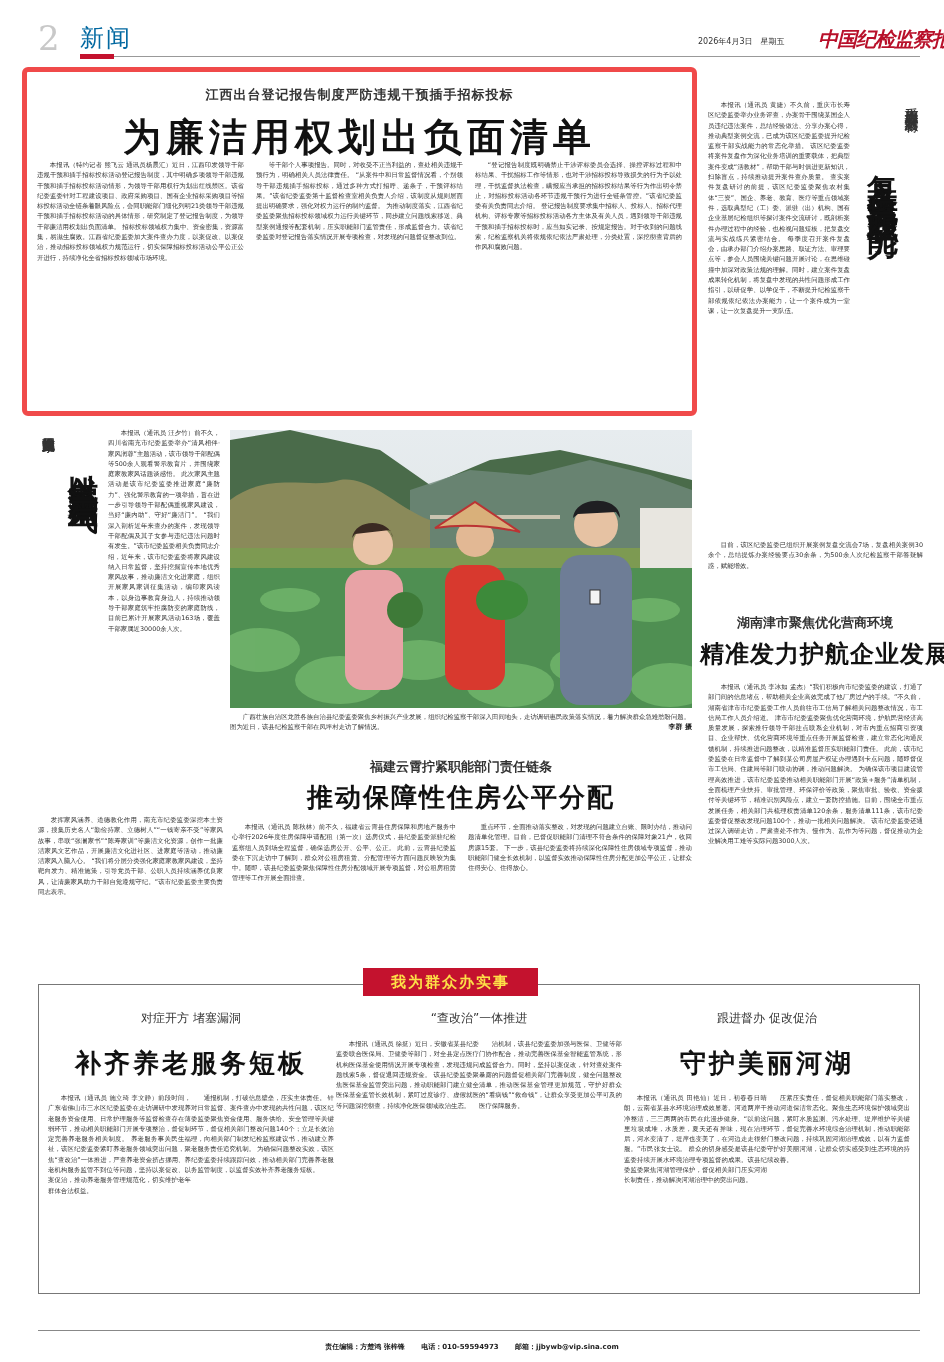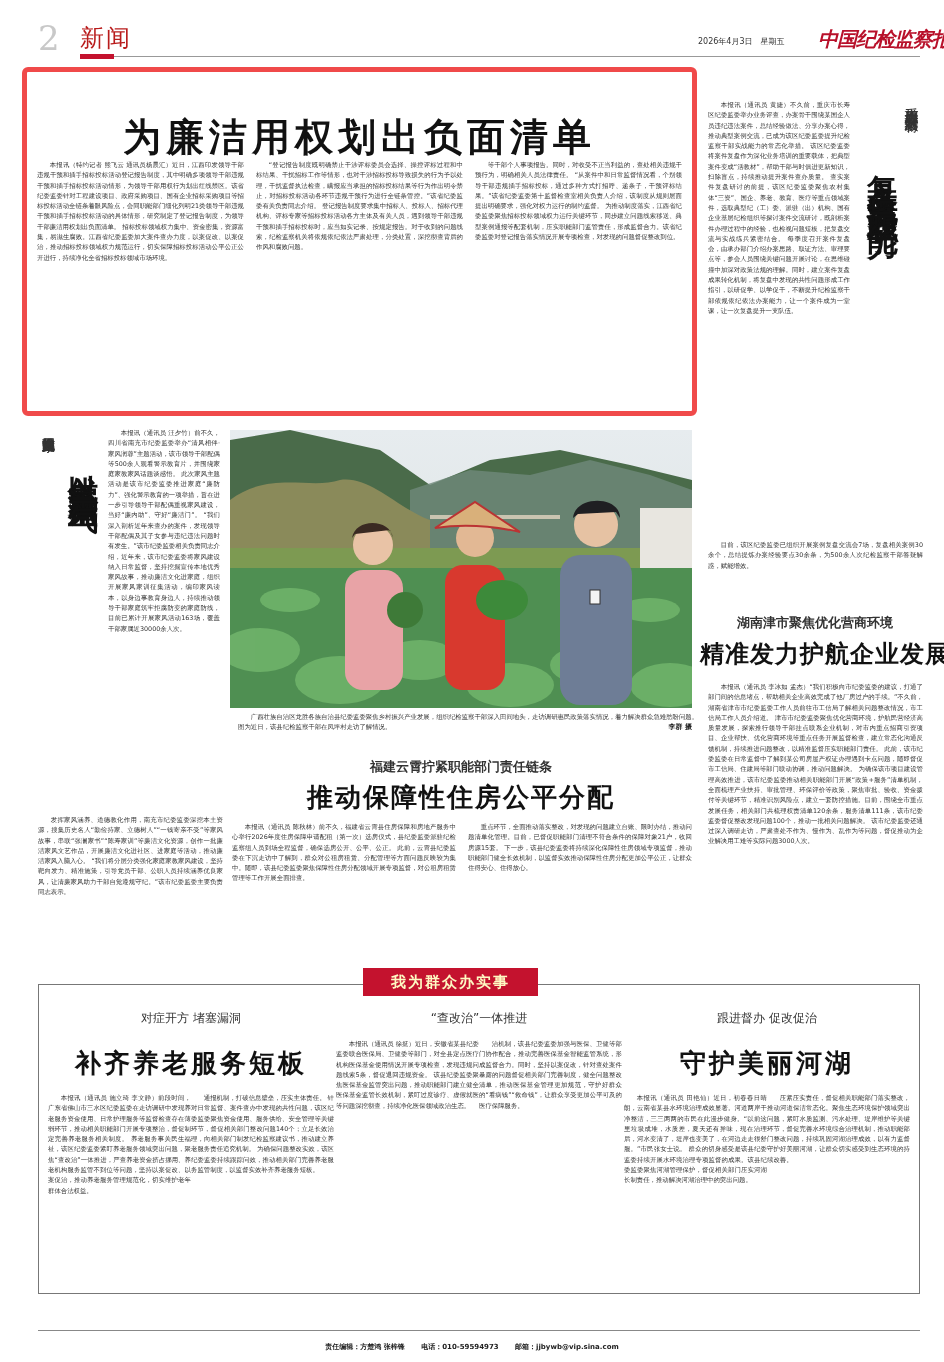--- a/index.html
+++ b/index.html
@@ -2,21 +2,21 @@
 <html><head>
 <meta charset="utf-8">
 <style>
   * { box-sizing: border-box; margin: 0; padding: 0; }
   html, body { width: 944px; height: 1362px; background: #ffffff; overflow: hidden; }
   body { position: relative; font-family: "DejaVu Serif", serif; color: #1a1a1a; }
 
   
   .masthead { position: absolute; left: 38px; top: 18px; width: 882px; height: 40px; }
   .page-num { position: absolute; left: 0; top: 2px; font-family: "DejaVu Serif", serif; font-size: 34px; color: #c8c8c8; line-height: 36px; }
-  .section-name { position: absolute; left: 42px; top: 6px; font-size: 24px; color: #b91c1c; letter-spacing: 2px; line-height: 28px; }
+  .section-name { position: absolute; left: 42px; top: 6px; font-size: 24px; color: #0369a1; letter-spacing: 2px; line-height: 28px; }
   .section-bar { position: absolute; left: 42px; top: 36px; width: 34px; height: 5px; background: #c4122e; }
   .mast-rule { position: absolute; left: 42px; top: 38px; width: 840px; height: 1px; background: #999; }
   .issue-date { position: absolute; left: 660px; top: 18px; font-family: "DejaVu Sans", sans-serif; font-size: 8px; color: #333; white-space: nowrap; }
   .issue-date span { margin-right: 8px; }
   .paper-logo { position: absolute; left: 780px; top: 8px; font-size: 20px; font-weight: bold; color: #b8102a; font-style: italic; letter-spacing: -1px; white-space: nowrap; }
 
   
   .cols { position: absolute; display: flex; gap: 12px; }
   .col { flex: 1; font-family: "DejaVu Sans", sans-serif; font-size: 6.4px; line-height: 10.3px; color: #333; text-align: justify; overflow: hidden; word-break: break-all; }
   .col p { text-indent: 2em; }
@@ -42,31 +42,31 @@
 
   
   .sc-kicker-v { position: absolute; left: 38px; top: 428px; width: 18px; font-size: 13px; line-height: 16.8px; color: #333; writing-mode: vertical-rl; font-family: "DejaVu Sans", sans-serif; }
   .sc-head-v { position: absolute; left: 62px; top: 450px; width: 40px; font-size: 30px; line-height: 37px; font-weight: bold; color: #111; writing-mode: vertical-rl; letter-spacing: 3px; }
   .sc-cols { left: 108px; top: 428px; width: 112px; height: 385px; }
   .sc-tail { left: 38px; top: 815px; width: 185px; height: 130px; }
 
   
   .photo { position: absolute; left: 230px; top: 430px; width: 462px; height: 278px; overflow: hidden; background: #6d8c5a; }
   .photo svg { display: block; }
-  .photo-caption { position: absolute; left: 230px; top: 712px; width: 462px; font-family: "DejaVu Sans", sans-serif; font-size: 6.4px; line-height: 10px; color: #333; text-indent: 2em; margin-left: 8px; }
+  .photo-caption { position: absolute; left: 230px; top: 712px; width: 462px; font-family: "DejaVu Sans", sans-serif; font-size: 6.4px; line-height: 10px; color: #333; text-indent: 2em; }
   .photo-credit { position: absolute; right: 252px; top: 722px; font-family: "DejaVu Sans", sans-serif; font-size: 7px; font-weight: bold; color: #222; }
 
   
   .fj-kicker { left: 230px; top: 758px; width: 462px; font-size: 13px; font-weight: bold; }
   .fj-head { left: 230px; top: 780px; width: 462px; font-size: 26px; letter-spacing: 2px; }
   .fj-cols { left: 232px; top: 822px; width: 460px; height: 128px; }
 
   
   .feature-box { position: absolute; left: 38px; top: 984px; width: 882px; height: 310px; border: 1px solid #777; }
-  .feature-tag { position: absolute; left: 363px; top: 968px; width: 175px; height: 28px; background: #c4122e; color: #fef9c3; font-size: 15px; font-weight: bold; text-align: center; line-height: 28px; letter-spacing: 2px; }
+  .feature-tag { position: absolute; left: 363px; top: 968px; width: 175px; height: 28px; background: #c4122e; color: #fde047; font-size: 15px; font-weight: bold; text-align: center; line-height: 28px; letter-spacing: 2px; }
   .ft-sect { position: absolute; top: 1010px; width: 286px; }
   .ft-kicker { position: relative; width: 100%; font-family: "DejaVu Sans", sans-serif; font-size: 12px; color: #333; text-align: center; }
   .ft-head { position: relative; width: 100%; margin-top: 19px; font-size: 26px; font-weight: bold; color: #111; text-align: center; letter-spacing: 3px; white-space: nowrap; }
   .ft-cols { position: relative; margin-top: 12px; height: 206px; display: flex; gap: 0; }
 
   
   .footer-rule { position: absolute; left: 38px; top: 1330px; width: 882px; height: 1px; background: #888; }
   .footer { position: absolute; left: 0; top: 1342px; width: 944px; text-align: center; font-family: "DejaVu Sans", sans-serif; font-size: 7px; font-weight: bold; color: #222; }
   .footer span { margin: 0 7px; }
 </style>
@@ -78,30 +78,31 @@
   <div class="section-name">新闻</div>
   <div class="mast-rule"></div>
   <div class="section-bar"></div>
   <div class="issue-date">
     <span>2026年4月3日</span><span>星期五</span>
   </div>
   <div class="paper-logo">中国纪检监察报</div>
 </div>
 
 <div class="lead-box">
+  <div class="kicker lead-kicker">江西出台登记报告制度严防违规干预插手招标投标</div>
   <div class="headline lead-head">为廉洁用权划出负面清单</div>
   <div class="cols lead-cols">
     <div class="col">
         <p>本报讯（特约记者 熊飞云 通讯员杨晨汇）近日，江西印发领导干部违规干预和插手招标投标活动登记报告制度，其中明确多项领导干部违规干预和插手招标投标活动情形，为领导干部用权行为划出红线禁区。该省纪委监委针对工程建设项目、政府采购项目、国有企业招标采购项目等招标投标活动全链条着眼风险点，会同职能部门细化列明21类领导干部违规干预和插手招标投标活动的具体情形，研究制定了登记报告制度，为领导干部廉洁用权划出负面清单。 招标投标领域权力集中、资金密集，资源富集，易滋生腐败。江西省纪委监委加大案件查办力度，以案促改、以案促治，推动招标投标领域权力规范运行，切实保障招标投标活动公平公正公开进行，持续净化全省招标投标领域市场环境。</p>
       </div>
     <div class="col">
+        <p>等干部个人事项报告。同时，对收受不正当利益的，查处相关违规干预行为，明确相关人员法律责任。 “从案件中和日常监督情况看，个别领导干部违规插手招标投标，通过多种方式打招呼、递条子，干预评标结果。”该省纪委监委第十监督检查室相关负责人介绍，该制度从规则层面提出明确要求，强化对权力运行的制约监督。 为推动制度落实，江西省纪委监委聚焦招标投标领域权力运行关键环节，同步建立问题线索移送、典型案例通报等配套机制，压实职能部门监管责任，形成监督合力。该省纪委监委对登记报告落实情况开展专项检查，对发现的问题督促整改到位。</p>
+      </div>
+    <div class="col">
         <p>“登记报告制度既明确禁止干涉评标委员会选择、操控评标过程和中标结果、干扰招标工作等情形，也对干涉招标投标导致损失的行为予以处理，干扰监督执法检查，瞒报应当承担的招标投标结果等行为作出明令禁止，对招标投标活动各环节违规干预行为进行全链条管控。”该省纪委监委有关负责同志介绍。 登记报告制度要求集中招标人、投标人、招标代理机构、评标专家等招标投标活动各方主体及有关人员，遇到领导干部违规干预和插手招标投标时，应当如实记录、按规定报告。对于收到的问题线索，纪检监察机关将依规依纪依法严肃处理，分类处置，深挖彻查背后的作风和腐败问题。</p>
-      </div>
-    <div class="col">
-        <p>等干部个人事项报告。同时，对收受不正当利益的，查处相关违规干预行为，明确相关人员法律责任。 “从案件中和日常监督情况看，个别领导干部违规插手招标投标，通过多种方式打招呼、递条子，干预评标结果。”该省纪委监委第十监督检查室相关负责人介绍，该制度从规则层面提出明确要求，强化对权力运行的制约监督。 为推动制度落实，江西省纪委监委聚焦招标投标领域权力运行关键环节，同步建立问题线索移送、典型案例通报等配套机制，压实职能部门监管责任，形成监督合力。该省纪委监委对登记报告落实情况开展专项检查，对发现的问题督促整改到位。</p>
       </div>
   </div>
 </div>
 
 <div class="cols cq-cols">
   <div class="col">
       <p>本报讯（通讯员 黄婕）不久前，重庆市长寿区纪委监委举办业务评查，办案骨干围绕某国企人员违纪违法案件，总结经验做法、分享办案心得，推动典型案例交流，已成为该区纪委监委提升纪检监察干部实战能力的常态化举措。 该区纪委监委将案件复盘作为深化业务培训的重要载体，把典型案件变成“活教材”，帮助干部与时俱进更新知识，扫除盲点，持续推动提升案件查办质量。 查实案件复盘研讨的前提，该区纪委监委聚焦农村集体“三资”、国企、养老、教育、医疗等重点领域案件，选取典型纪（工）委、派驻（出）机构、国有企业基层纪检组织等探讨案件交流研讨，既剖析案件办理过程中的经验，也检视问题短板，把复盘交流与实战练兵紧密结合。 每季度召开案件复盘会，由承办部门介绍办案思路、取证方法、审理要点等，参会人员围绕关键问题开展讨论，在思维碰撞中加深对政策法规的理解。同时，建立案件复盘成果转化机制，将复盘中发现的共性问题形成工作指引，以研促学、以学促干，不断提升纪检监察干部依规依纪依法办案能力，让一个案件成为一堂课，让一次复盘提升一支队伍。</p>
     </div>
 </div>
 <div class="cq-kicker-v">重庆长寿用好典型案例活教材</div>

